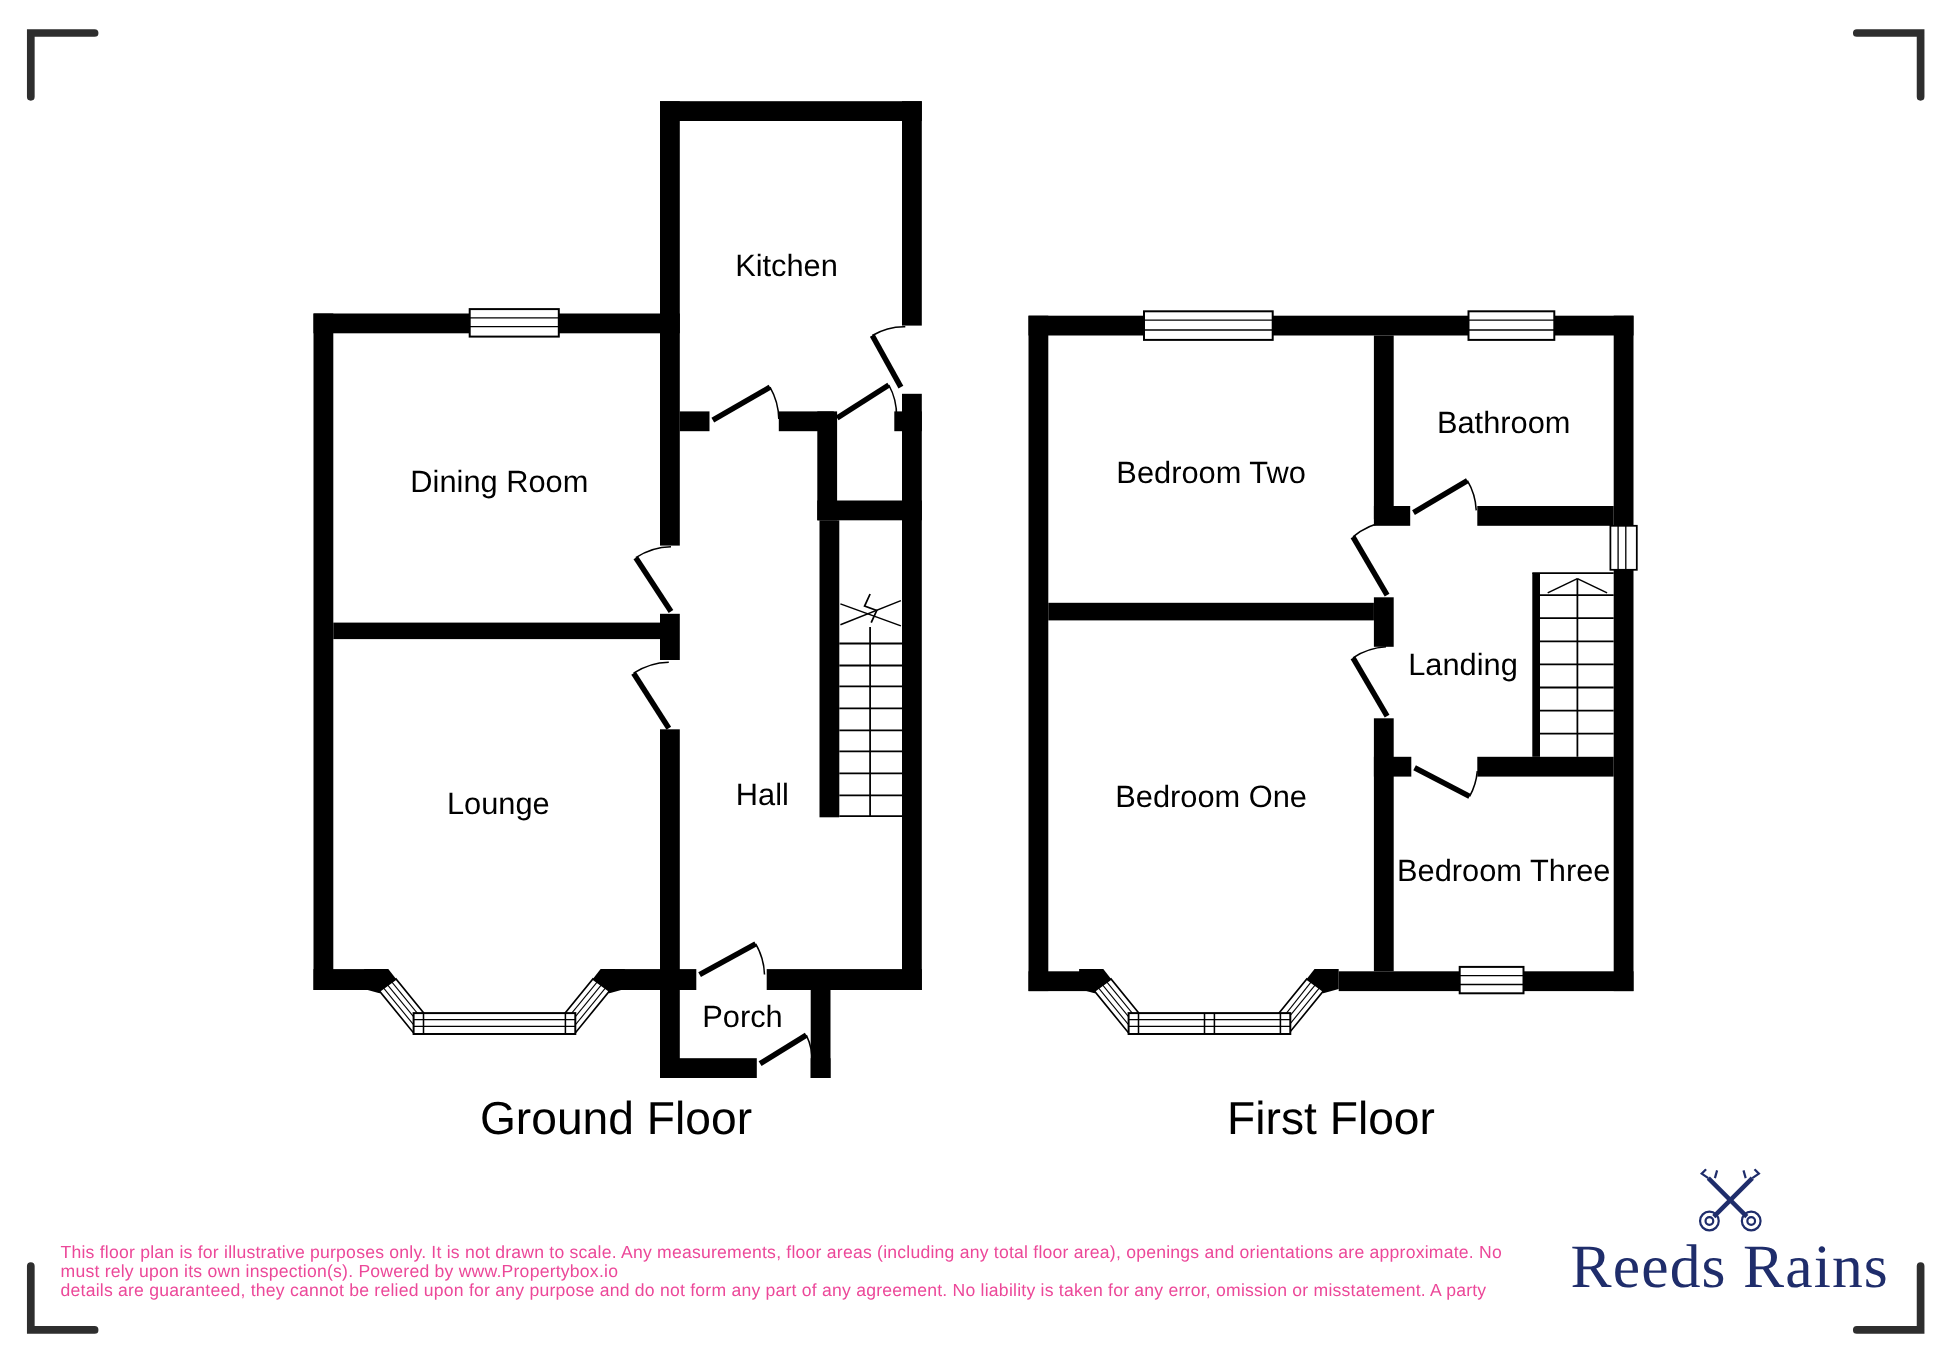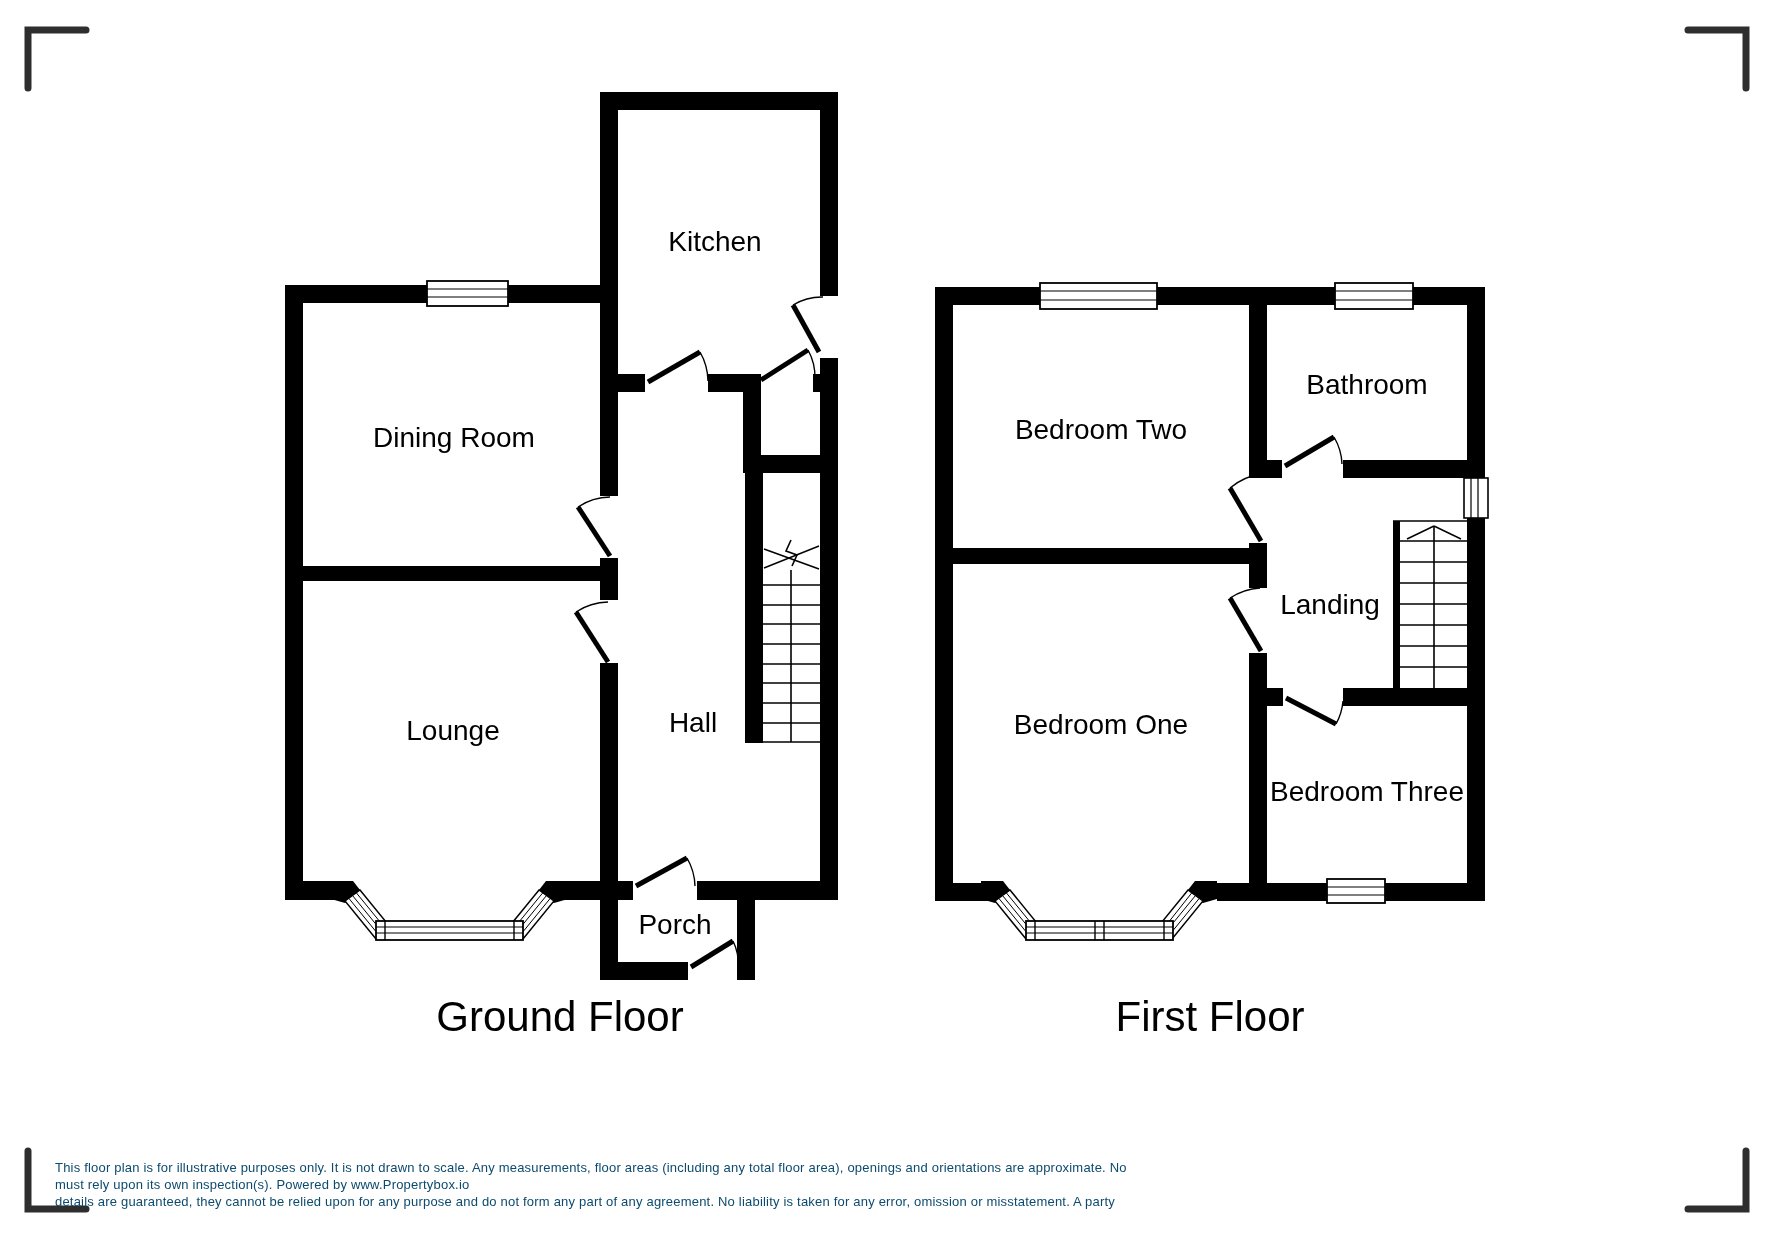--- a/index.html
+++ b/index.html
@@ -2,22 +2,22 @@
 <html><head>
 <meta charset="utf-8">
 <style>
   html,body{margin:0;padding:0;background:#ffffff;}
   .page{position:relative;width:1771px;height:1239px;background:#ffffff;overflow:hidden;
         font-family:"Liberation Sans", sans-serif;}
   .plan-svg{position:absolute;left:0;top:0;}
   svg text{font-family:"Liberation Sans", sans-serif;fill:#000000;}
   .room-label{font-size:28px;}
   .floor-title{font-size:42px;}
-  .disclaimer{position:absolute;left:55px;top:1131px;color:#0c4a6e;font-size:13px;
-              line-height:17px;letter-spacing:0.2px;margin-top:28px;}
+  .disclaimer{position:absolute;left:55px;top:1131px;color:#ec4899;font-size:16px;
+              line-height:17px;letter-spacing:0.2px;}
   .disclaimer div{white-space:nowrap;}
   .brand{position:absolute;left:1400px;top:1062px;width:345px;text-align:center;}
   .brand-name{font-family:"Liberation Serif", serif;color:#1f2d6b;font-size:56px;
               line-height:56px;margin-top:2px;letter-spacing:1px;}
   .brand-icon{display:block;margin:0 auto;}
 </style>
 </head>
 <body>
 
 <div class="page">
@@ -242,14 +242,31 @@
     <text class="floor-title" x="1210" y="1031" text-anchor="middle">First Floor</text>
   </g>
 </svg>
 
   <div class="disclaimer">
     <div>This floor plan is for illustrative purposes only. It is not drawn to scale. Any measurements, floor areas (including any total floor area), openings and orientations are approximate. No</div>
     <div>must rely upon its own inspection(s). Powered by www.Propertybox.io</div>
     <div>details are guaranteed, they cannot be relied upon for any purpose and do not form any part of any agreement. No liability is taken for any error, omission or misstatement. A party</div>
   </div>
 
+  <div class="brand">
+    <svg class="brand-icon" width="64" height="60" viewBox="0 0 64 60">
+      <g stroke="#1f2d6b" fill="none" stroke-width="2">
+        <line x1="17" y1="44" x2="52" y2="9" stroke-width="4"></line>
+        <line x1="47" y1="44" x2="12" y2="9" stroke-width="4"></line>
+        <circle cx="13" cy="48" r="8.5"></circle>
+        <circle cx="13" cy="48" r="3.5"></circle>
+        <circle cx="51" cy="48" r="8.5"></circle>
+        <circle cx="51" cy="48" r="3.5"></circle>
+        <polyline points="52,9 58,5 54,1"></polyline>
+        <polyline points="46,9 44,2"></polyline>
+        <polyline points="12,9 6,5 10,1"></polyline>
+        <polyline points="18,9 20,2"></polyline>
+      </g>
+    </svg>
+    <div class="brand-name">Reeds Rains</div>
+  </div>
 
 </div>
 
 </body></html>

